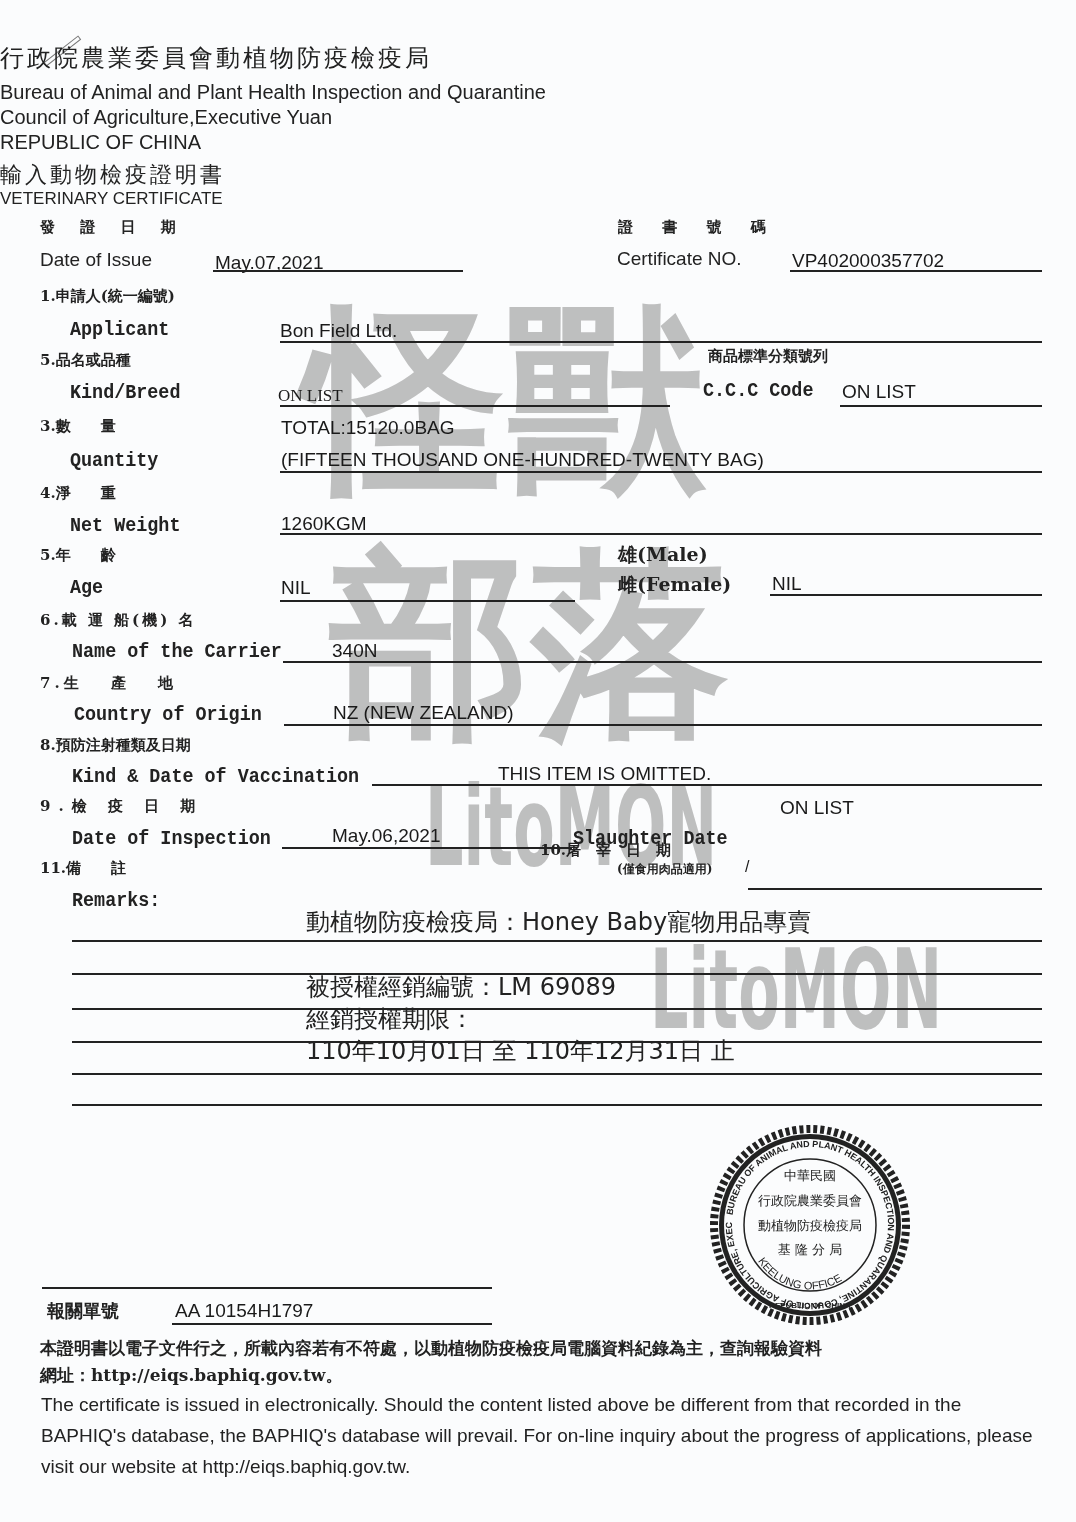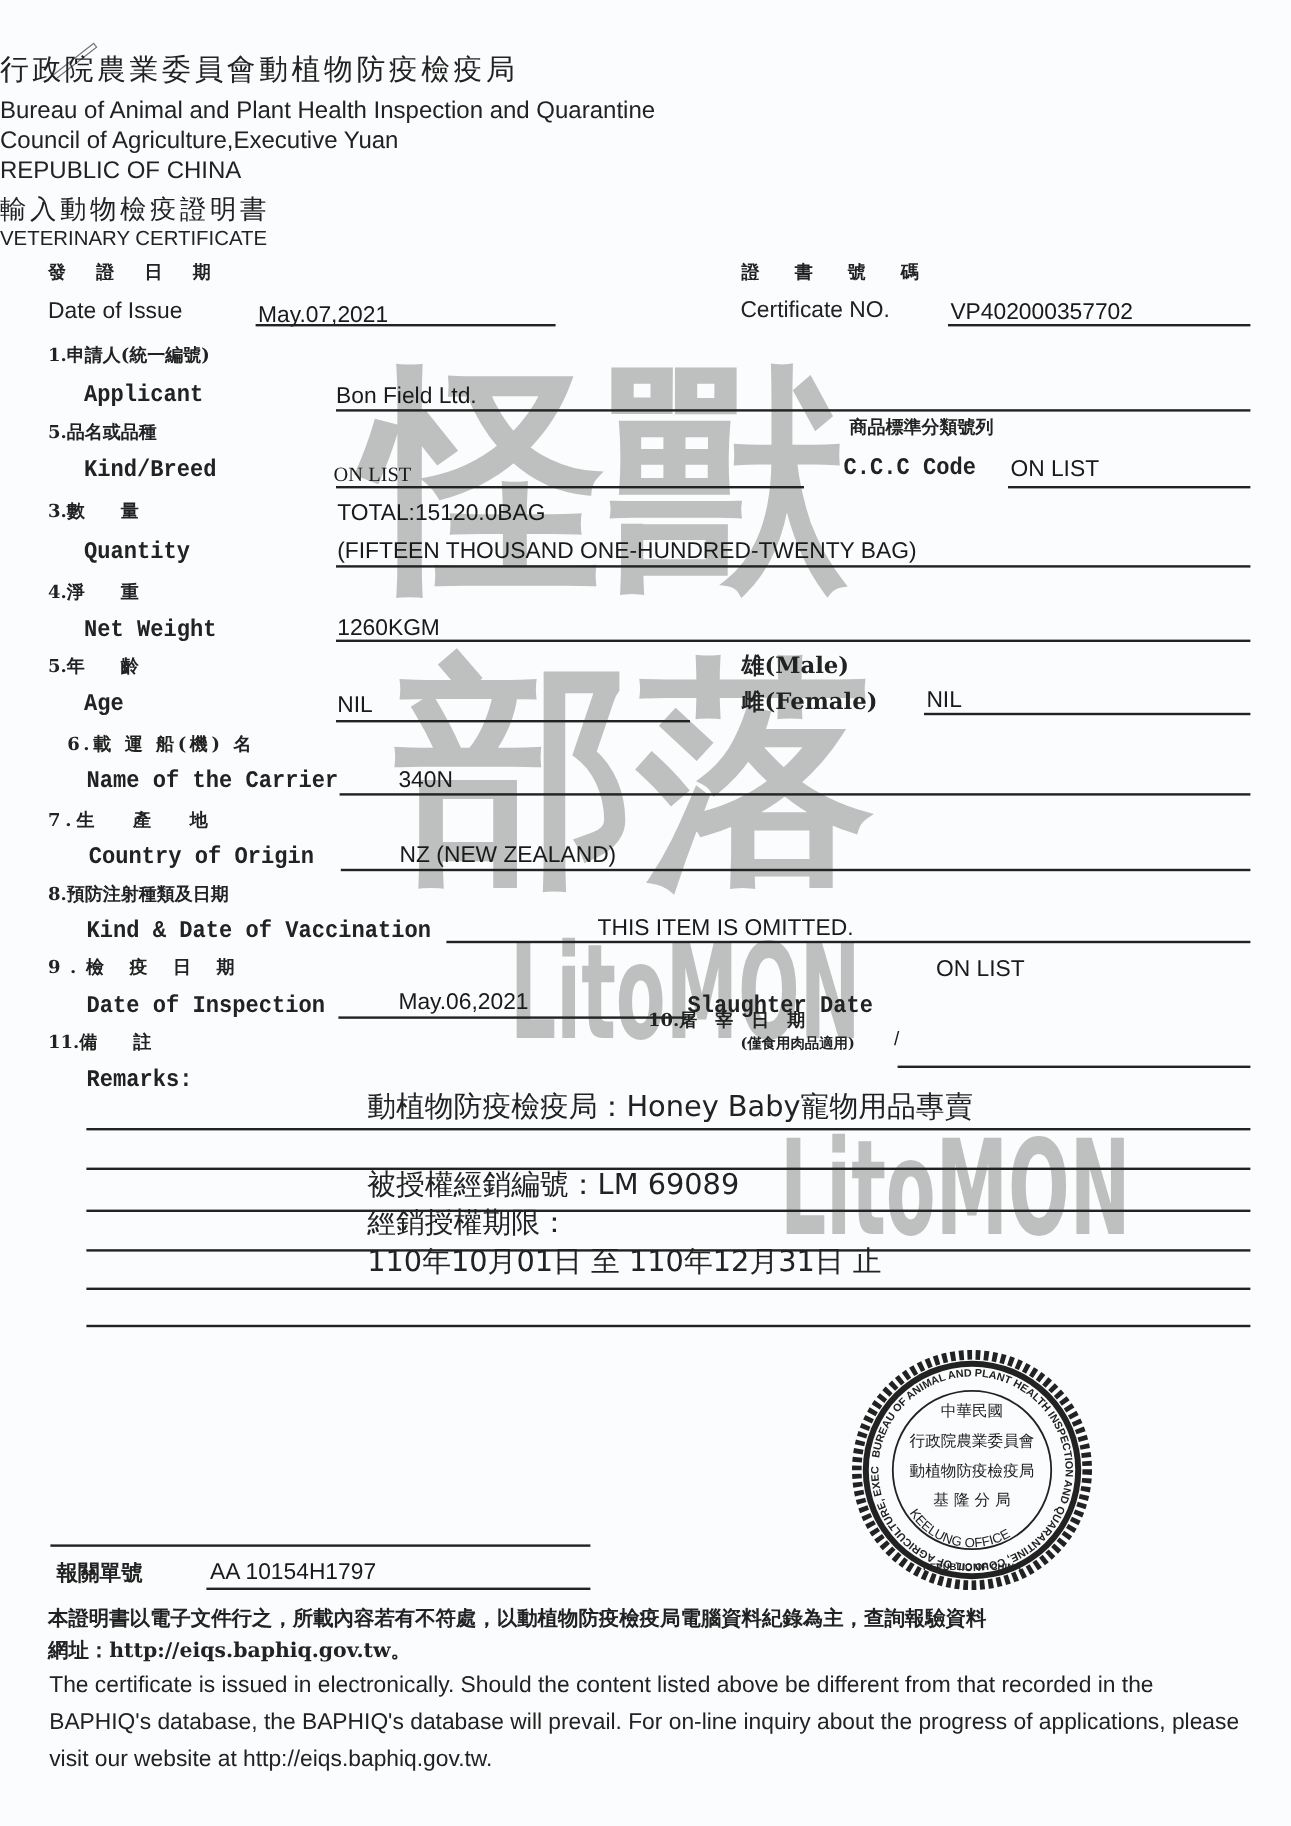--- a/index.html
+++ b/index.html
@@ -76,21 +76,21 @@
 
 <div class="abs lbl-zh" style="left:40px;top:546px;">5.年　　齡</div>
 <div class="abs lbl-en" style="left:70px;top:576px;">Age</div>
 <div class="abs val" style="left:281px;top:577px;">NIL</div>
 <div class="line" style="left:280px;top:600px;width:295px;"></div>
 <div class="abs lbl-zh" style="left:618px;top:542px;font-size:19px;">雄(Male)</div>
 <div class="abs lbl-zh" style="left:618px;top:572px;font-size:19px;">雌(Female)</div>
 <div class="abs val" style="left:772px;top:573px;">NIL</div>
 <div class="line" style="left:770px;top:594px;width:272px;"></div>
 
-<div class="abs lbl-zh" style="left:56px;top:611px;letter-spacing:3px;">6.載 運 船(機) 名</div>
+<div class="abs lbl-zh" style="left:40px;top:611px;letter-spacing:3px;">6.載 運 船(機) 名</div>
 <div class="abs lbl-en" style="left:72px;top:640px;">Name of the Carrier</div>
 <div class="abs val" style="left:332px;top:640px;">340N</div>
 <div class="line" style="left:283px;top:661px;width:759px;"></div>
 
 <div class="abs lbl-zh" style="left:40px;top:674px;letter-spacing:4px;">7.生　 產　 地</div>
 <div class="abs lbl-en" style="left:74px;top:703px;">Country of Origin</div>
 <div class="abs val" style="left:333px;top:702px;">NZ (NEW ZEALAND)</div>
 <div class="line" style="left:284px;top:724px;width:758px;"></div>
 
 <div class="abs lbl-zh" style="left:40px;top:736px;">8.預防注射種類及日期</div>

